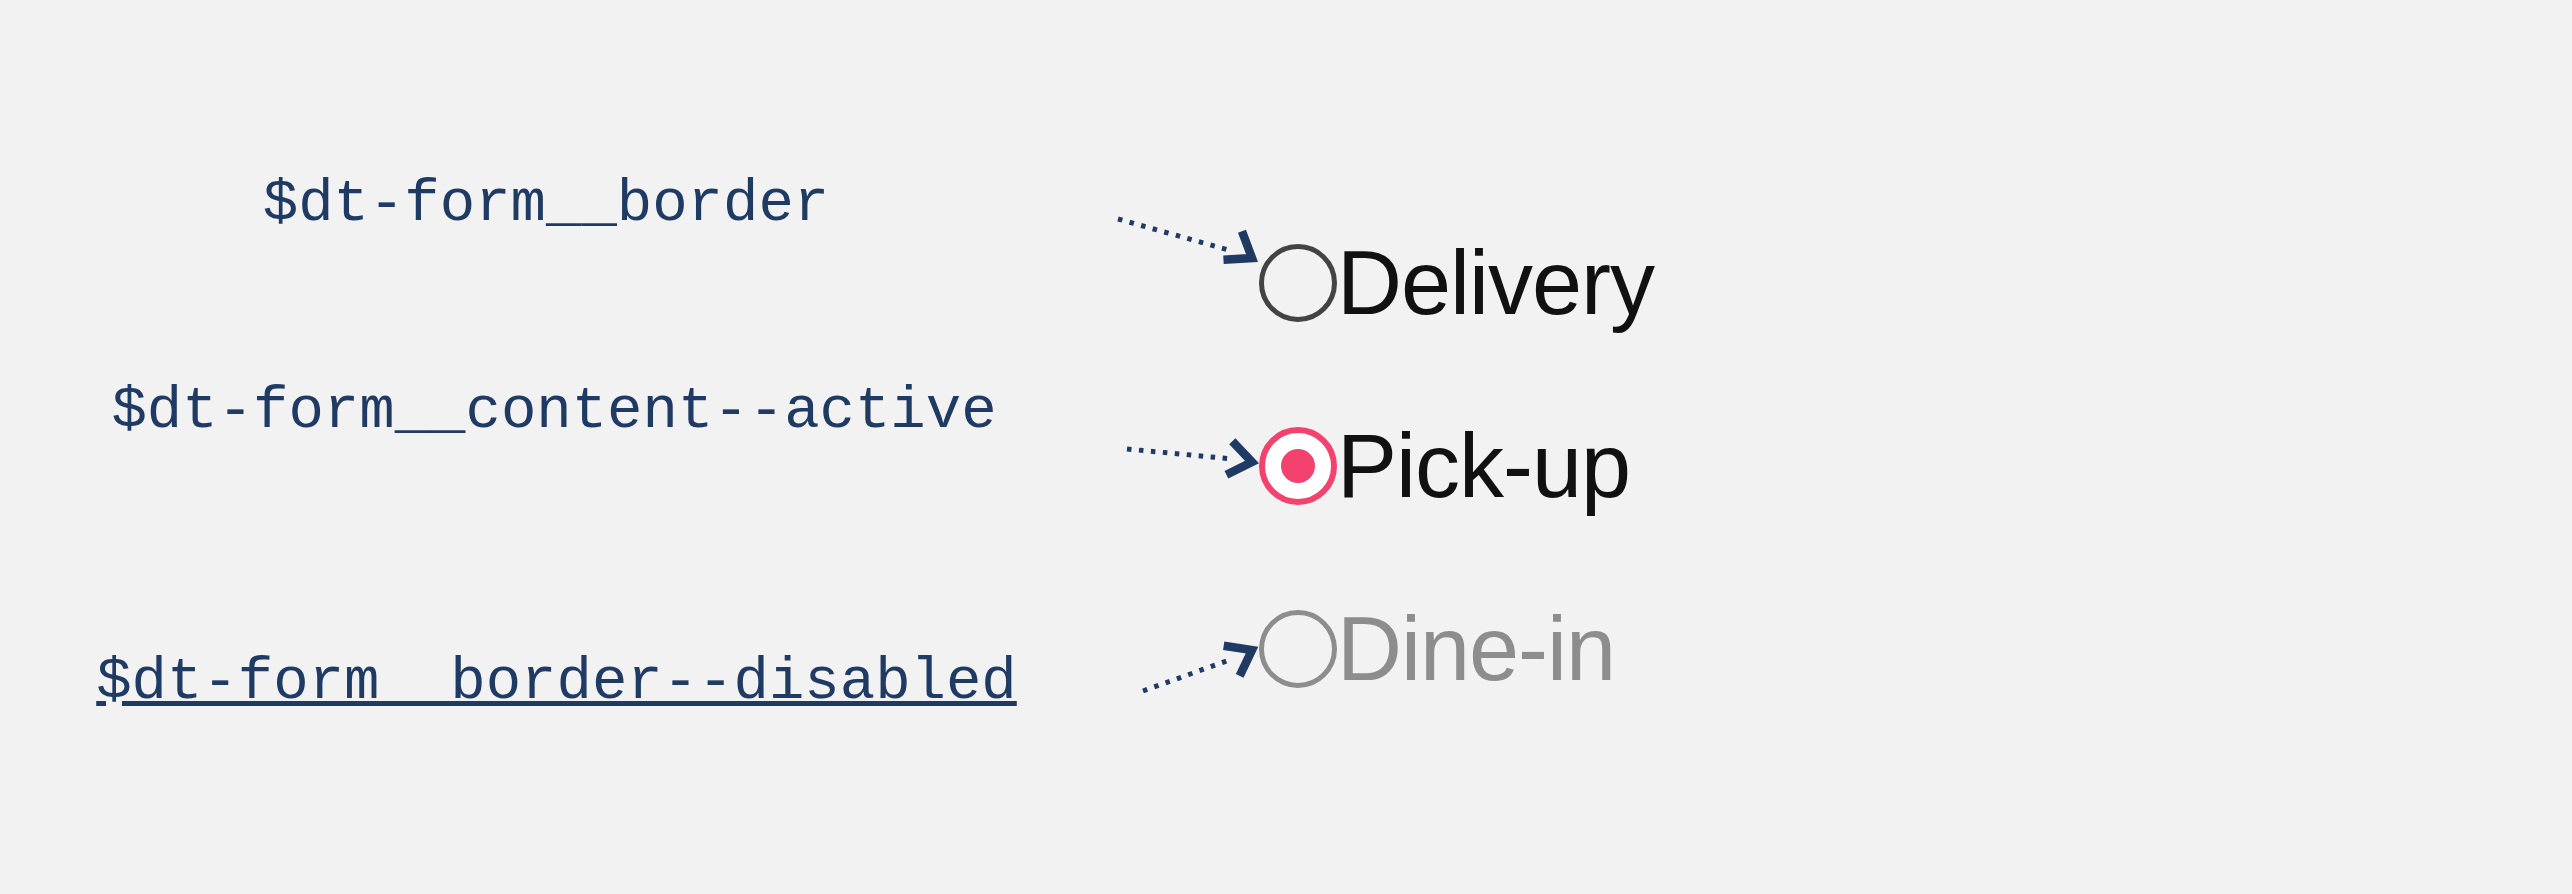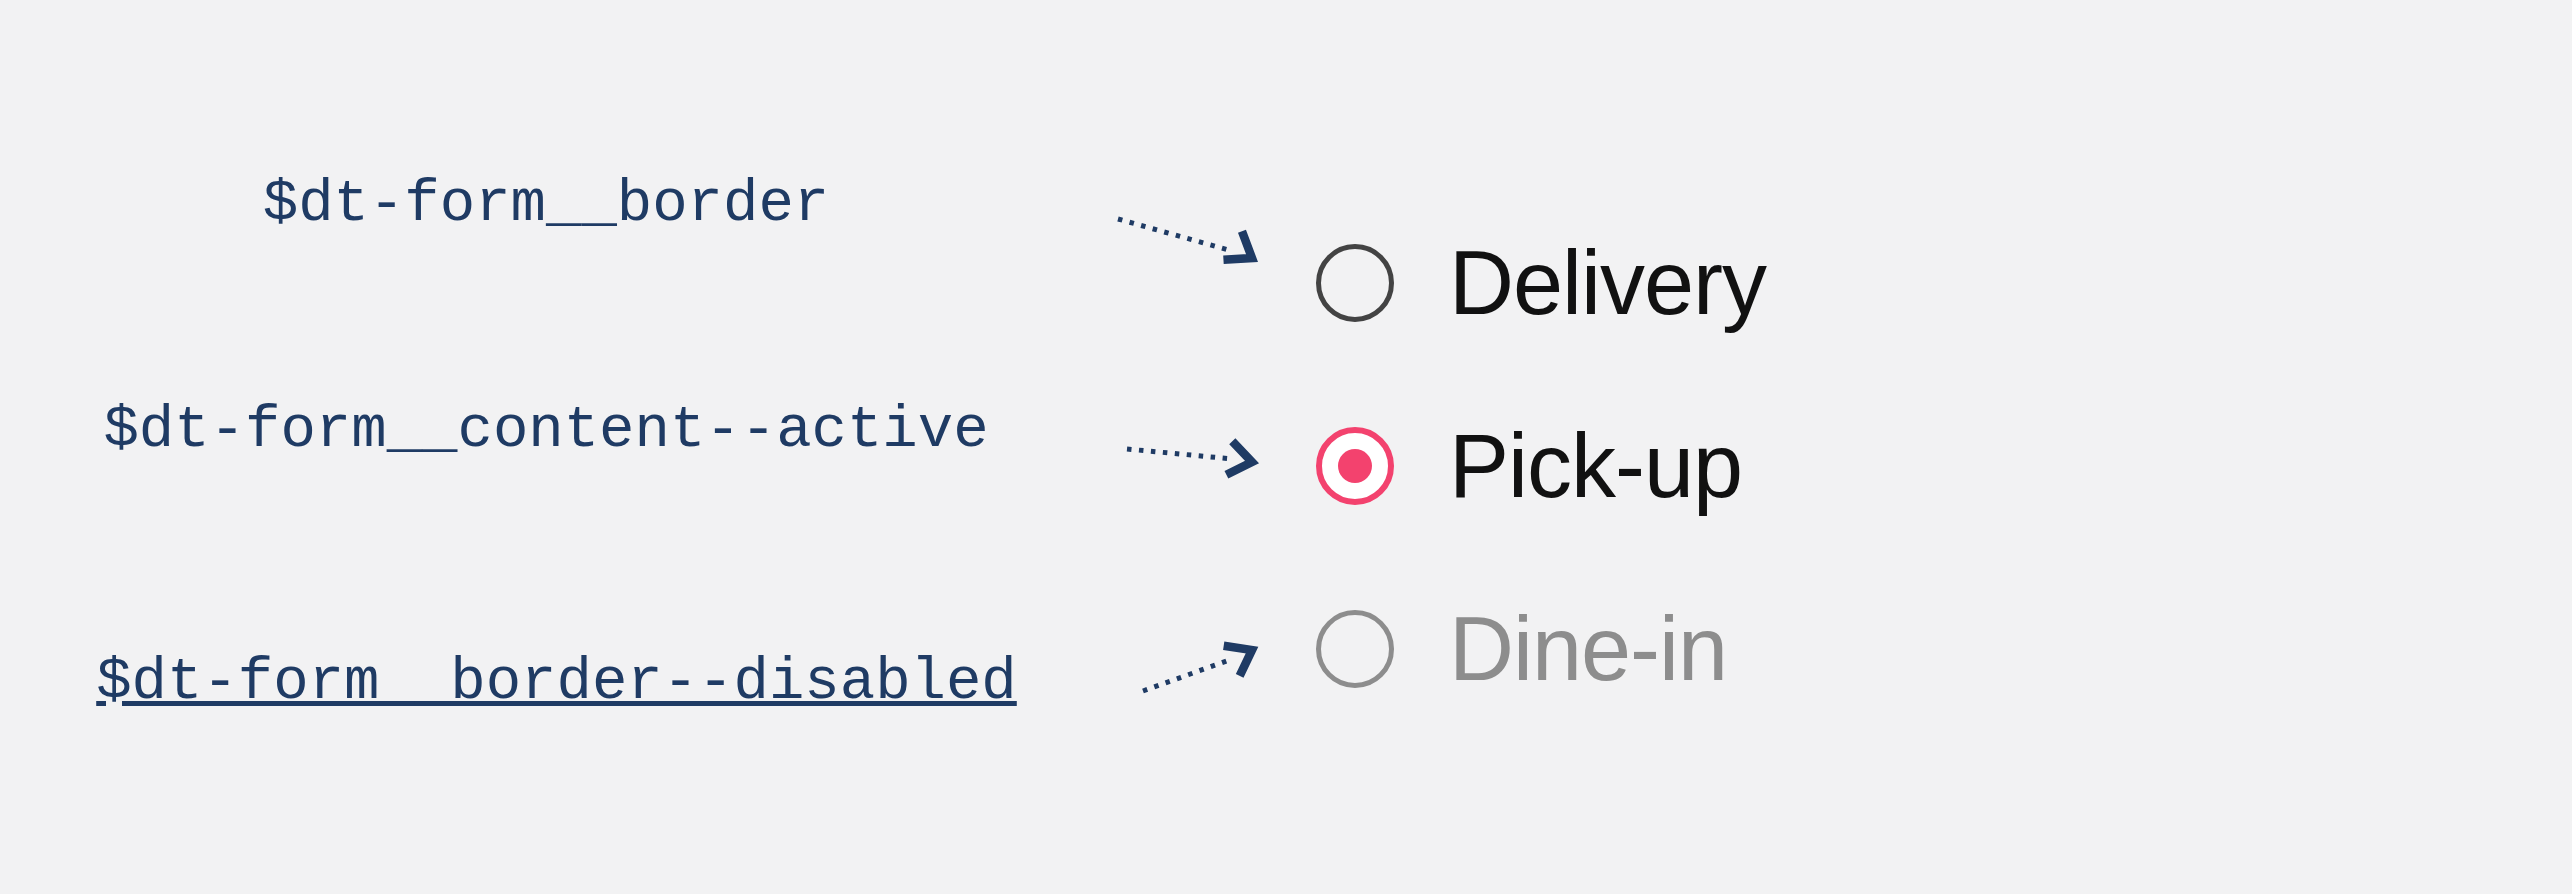--- a/index.html
+++ b/index.html
@@ -44,29 +44,28 @@
     left: 0;
     width: 1092px;
     text-align: center;
     font-family: "Liberation Mono", monospace;
     font-size: 59px;
     line-height: 59px;
     color: var(--annotation);
     white-space: pre;
   }
   .token-1 { top: 175px; }
-  .token-2 { top: 401px; }
+  .token-2 { top: 382px; margin-left: 8px; }
   .token-3 { top: 653px; width: 1113px; text-decoration: underline; }
   .option {
     position: absolute;
-    left: 1316px;
+    left: 1259px;
     height: 120px;
     display: flex;
     align-items: center;
-    gap: 55px;
     text-align: right;
   }
   .option-1 { top: 223px; }
   .option-2 { top: 406px; }
   .option-3 { top: 589px; }
   .radio {
     flex: 0 0 auto;
     width: 78px;
     height: 78px;
     border-radius: 50%;

